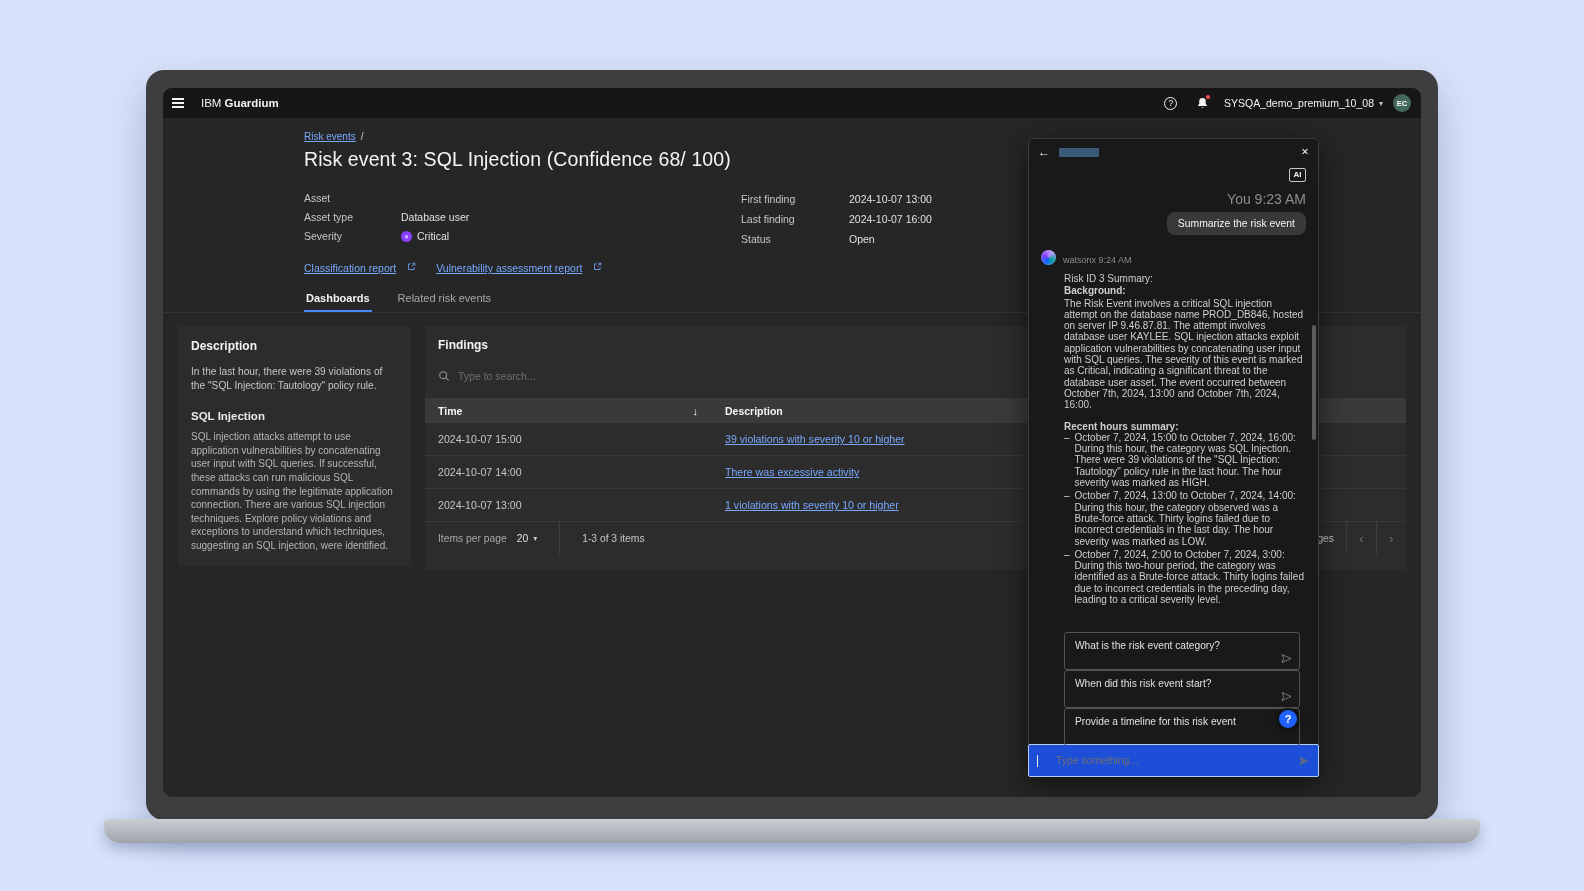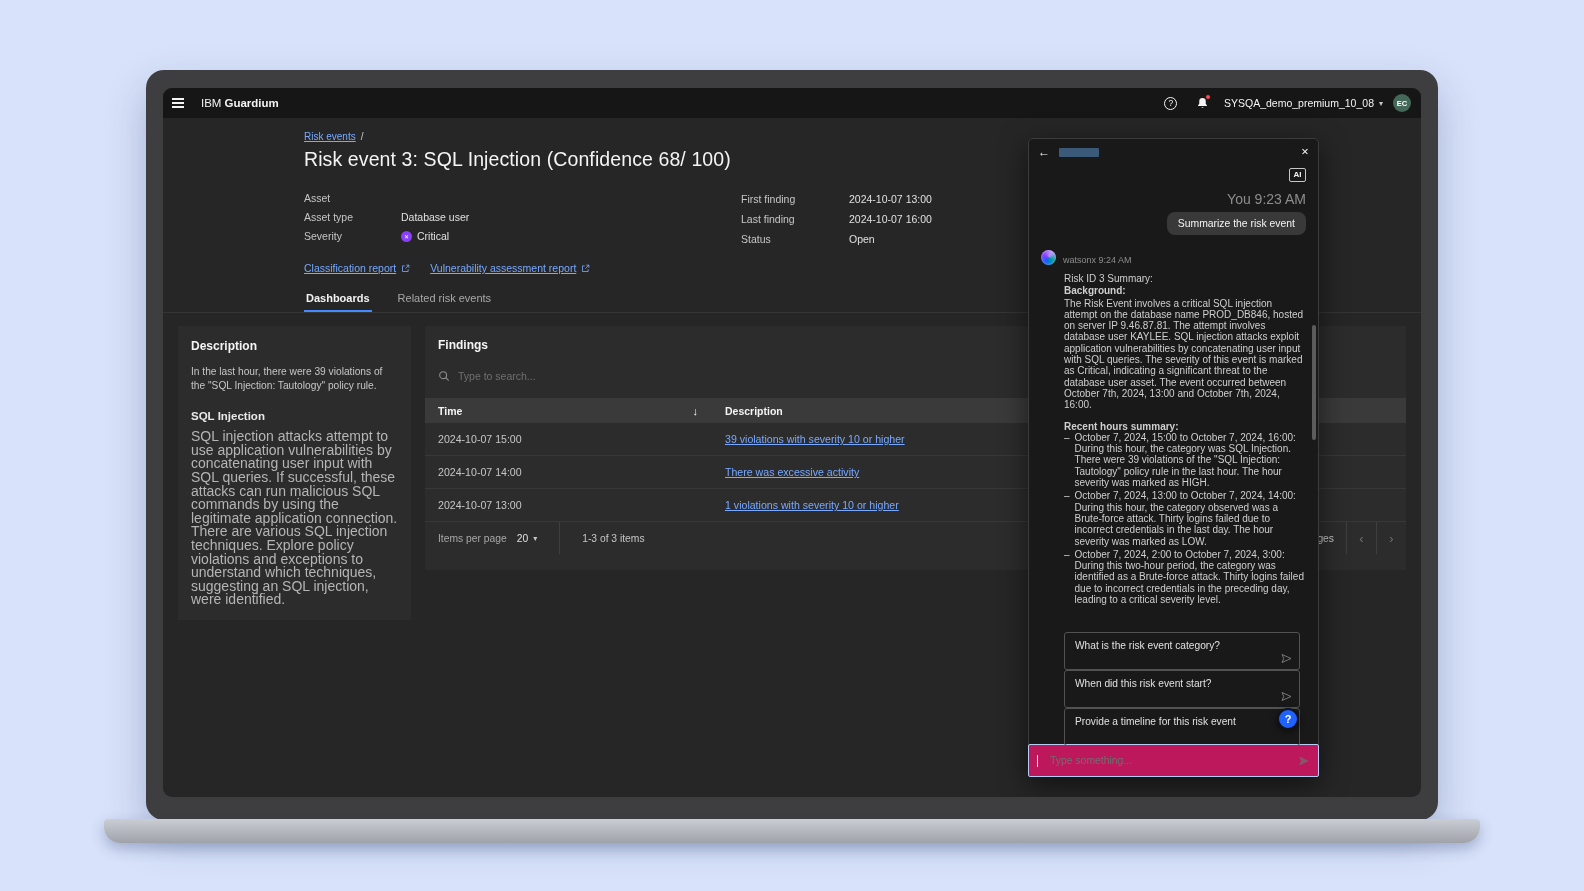--- a/index.html
+++ b/index.html
@@ -40,34 +40,34 @@
   .detail-value{color:#c6c6c6}
   .detail-value.plain{color:#e0e0e0}
   .sub-label{color:#8d8d8d;margin-right:6px}
   .sub-value{color:#b9b9b9;margin-right:16px}
   .sev{display:flex;align-items:center;gap:5px;color:#e0e0e0}
   .severity-icon{width:11px;height:11px;border-radius:50%;background:#8a3ffc;color:#fff;font-size:6px;line-height:1;display:flex;align-items:center;justify-content:center}
   .detail-col.right .detail-label{width:108px;flex:0 0 108px}
   .detail-col.right .detail-row{line-height:18px}
   .detail-col.right .detail-value{color:#e0e0e0}
   .report-links{display:flex;gap:20px;margin-top:12px;font-size:10.5px}
-  .report-link{color:#78a9ff;text-decoration:underline;display:flex;align-items:center;gap:5px;cursor:pointer}
+  .report-link{color:#78a9ff;text-decoration:underline;display:flex;align-items:flex-start;gap:11px;cursor:pointer}
   .tabs{display:flex;margin-top:13px}
   .tab{font-size:11px;color:#a8a8a8;padding:5px 2px 6px;margin-right:24px;cursor:pointer;border-bottom:2px solid transparent}
   .tab.active{color:#f4f4f4;font-weight:700;border-bottom:2px solid #4589ff}
   .section-divider{height:1px;background:#353535;width:100%}
 
   
   .dash-row{display:flex;align-items:flex-start;gap:14px;padding:13px 15px 0 15px}
   .card{background:#2c2c2c}
   .desc-card{width:233px;padding:13px;min-height:209px}
   .desc-card h3{color:#f4f4f4;font-size:12px;font-weight:600;margin-bottom:12px}
   .desc-intro{color:#c6c6c6;font-size:10.2px;line-height:13.6px;margin-bottom:18px}
   .desc-card h4{color:#e8e8e8;font-size:11.5px;font-weight:600;margin-bottom:8px}
-  .desc-body{color:#b5b5b5;font-size:14px;line-height:13.6px}
+  .desc-body{color:#b5b5b5;font-size:10px;line-height:13.6px}
   .findings-card{flex:1;padding:12px 0 0 0;min-height:244px}
   .findings-card h3{color:#f4f4f4;font-size:12px;font-weight:600;margin:0 0 12px 13px}
   .search{display:flex;align-items:center;gap:8px;margin:0 13px 10px;height:24px}
   .search input{flex:0 0 260px;background:transparent;border:none;outline:none;color:#f4f4f4;font-size:10.5px}
   .search input::placeholder{color:#6f6f6f}
   .t-header{display:flex;background:#3a3a3a;height:25px;align-items:center;font-size:10.5px;font-weight:700;color:#f4f4f4}
   .col-time{width:287px;flex:0 0 287px;padding-left:13px;display:flex;align-items:center}
   .t-header .col-time{justify-content:space-between;padding-right:14px}
   .sort{font-size:11px;font-weight:400;cursor:pointer}
   .col-desc{flex:1;padding-left:13px}
@@ -99,21 +99,21 @@
   .bc-head{font-weight:700}
   .bot-content p{margin-bottom:1px}
   .bot-content p.para{margin-bottom:10px}
   .bot-content p.recent{margin-bottom:0}
   .bullet{display:flex;gap:5px;margin-bottom:2px}
   .bullet .dash{flex:0 0 auto}
   .prompts{position:absolute;left:35px;right:18px;top:467px}
   .prompt-card{position:relative;border:1px solid #525252;border-radius:3px;padding:7px 28px 12px 10px;color:#e0e0e0;font-size:10.2px;cursor:pointer;height:38px;overflow:hidden}
   .prompt-send{position:absolute;right:7px;bottom:5px;opacity:.8;display:flex}
   .chat-scrollbar{position:absolute;right:2px;top:160px;width:4px;height:115px;background:#5c5c5c;border-radius:2px;cursor:grab}
-  .chat-input{flex:0 0 33px;display:flex;align-items:center;border:1.5px solid #b6cdf5;border-radius:2px;background:#be185d;padding:0 8px;gap:12px;margin:-1px}
+  .chat-input{flex:0 0 33px;display:flex;align-items:center;border:1.5px solid #b6cdf5;border-radius:2px;background:#1d4ed8;padding:0 8px;gap:18px;margin:-1px}
   .caret{width:1px;height:12px;background:#e8e8e8;flex:0 0 1px}
   .chat-input input{flex:1;background:transparent;border:none;outline:none;color:#f4f4f4;font-size:10.4px}
   .chat-input input::placeholder{color:#6f6f6f}
   .send-btn{background:none;border:none;display:flex;cursor:pointer;opacity:.75}
   .help-fab{position:absolute;left:1114px;top:620px;width:22px;height:22px;border-radius:50%;background:#1f62fe;color:#fff;font-size:11px;font-weight:700;border:2px solid #10131a;z-index:60;display:flex;align-items:center;justify-content:center;cursor:pointer;box-shadow:0 2px 6px rgba(0,0,0,.5)}
 </style>
 </head>
 <body>
 
 <div class="stage">

